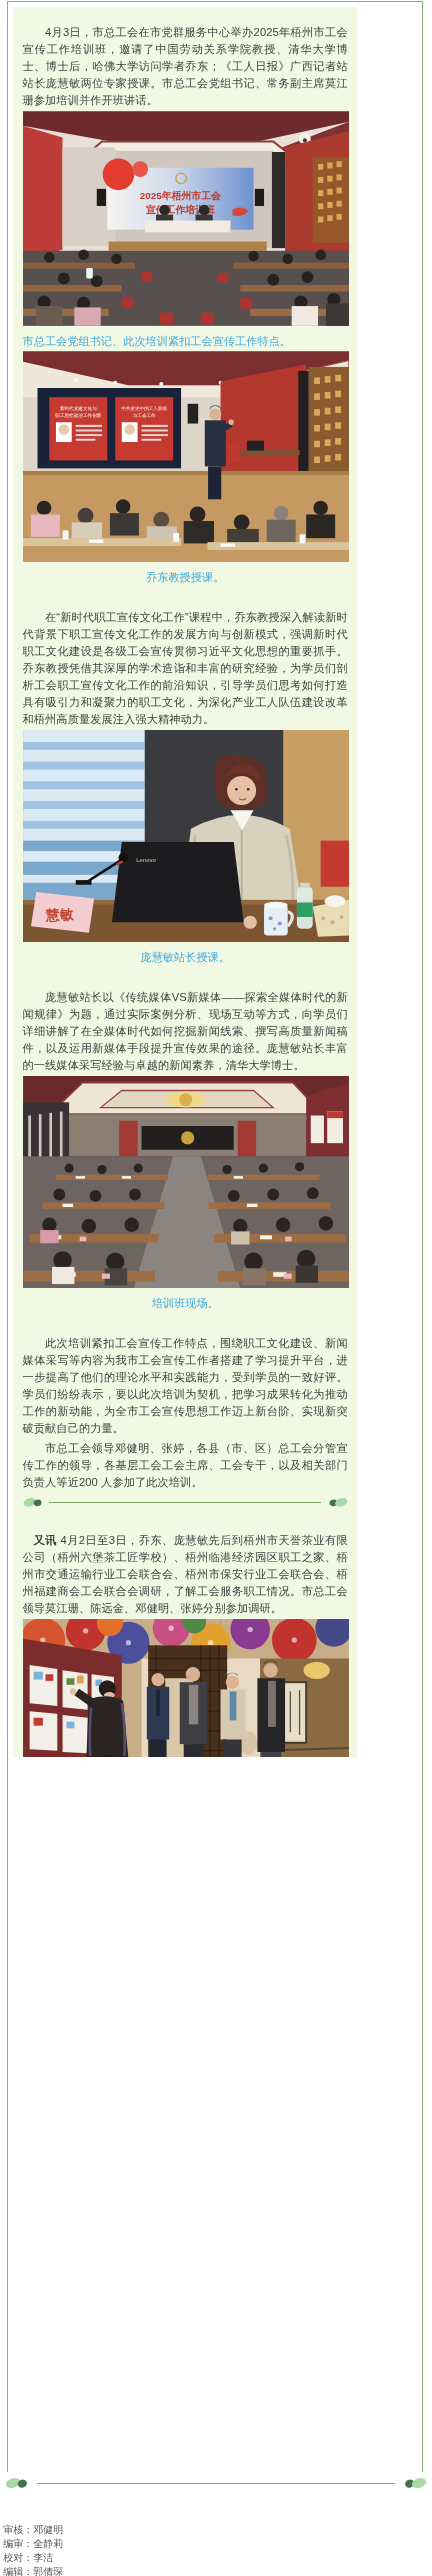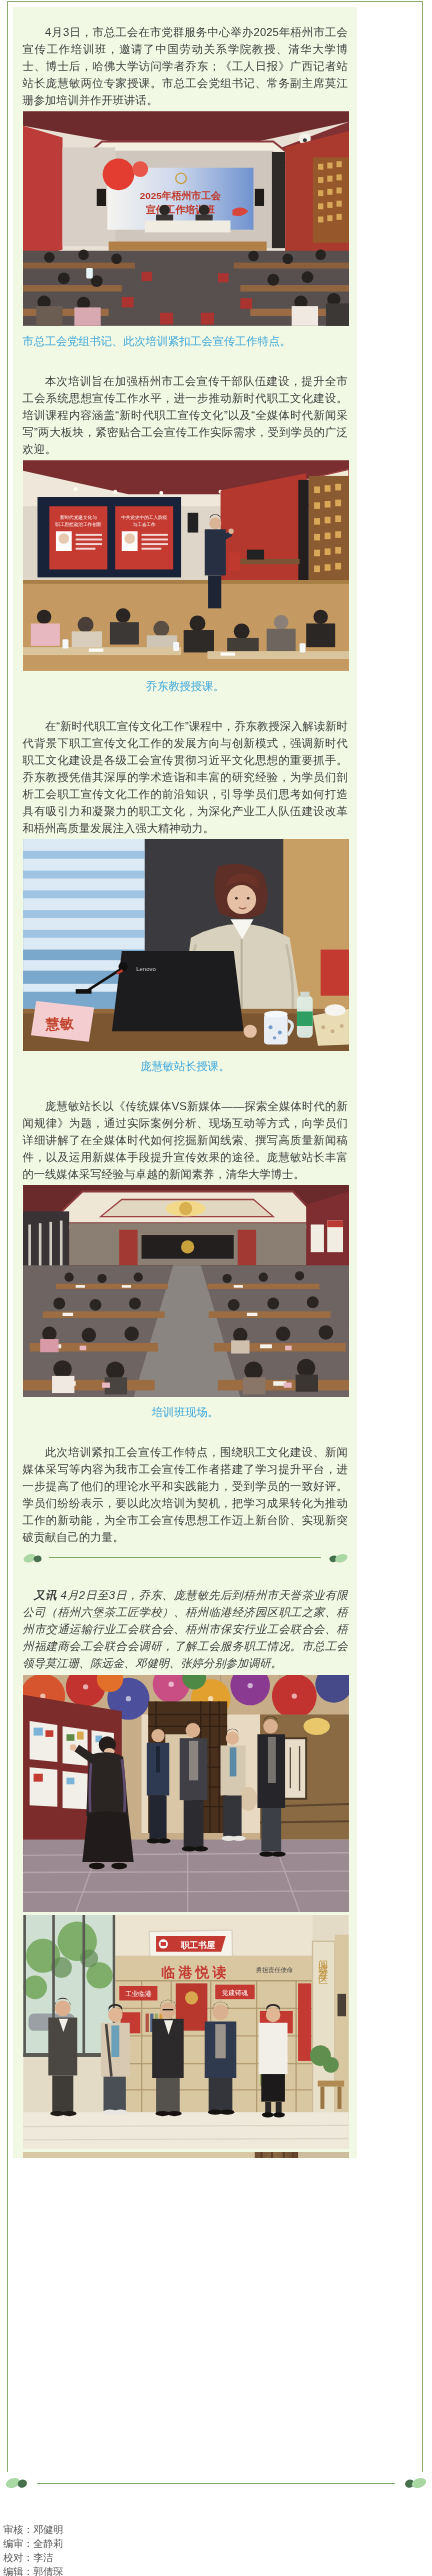--- a/index.html
+++ b/index.html
@@ -1,24 +1,24 @@
 <!DOCTYPE html>
 <html style="font-size:10.5px"><head>
 <meta charset="utf-8">
 <style>
   html,body{margin:0;padding:0;background:#ffffff;}
   .page{position:relative;width:432px;height:2576px;background:#ffffff;overflow:hidden;
         font-family:"Liberation Sans","DejaVu Sans",sans-serif;}
   .frame{position:absolute;left:7.2px;top:1.3px;width:416px;height:2471px;box-sizing:border-box;
          border:1.3px solid #8ab172;border-bottom:none;pointer-events:none;}
-  .content{position:absolute;left:12.5px;top:6.6px;width:344px;height:2151px;box-sizing:border-box;
+  .content{position:absolute;left:12.5px;top:6.6px;width:344px;height:1750px;box-sizing:border-box;
            background:#f1f8e3;padding:17px 8.6px 0 10px;overflow:hidden;}
   p.body{font-size:11.2px;line-height:17px;color:#3e3e3e;margin:0 0 2.6px;text-indent:2em;
          text-align:justify;letter-spacing:0.1px;}
-  p.body.indent1{text-indent:1em;font-style:italic;}
+  p.body.indent1{text-indent:1em;}
   .para-gap{margin-top:24px !important;}
   .caption{font-size:11.2px;line-height:14.5px;color:#3fa8dc;margin:8px 0 0;}
   .caption.center{text-align:center;}
   .photo{display:block;margin:2.6px 0 0;line-height:0;}
   .photo.gap{margin-top:3px;}
   .photo svg{display:block;}
   .divider{display:flex;align-items:center;margin-top:6.6px;height:10.5px;}
   .divider .line{flex:1;height:0;border-top:1.3px solid #7dab62;margin:0 6.6px;}
   .bottom-divider{position:absolute;left:4.6px;top:2477px;width:422px;display:flex;align-items:center;}
   .bottom-divider .line{flex:1;height:0;border-top:1.3px solid #7dab62;margin:0 8px;}
@@ -130,21 +130,20 @@
         </g>
         <rect x="20" y="296" width="40" height="30" fill="#6b5d52"></rect>
           <rect x="78" y="298" width="40" height="28" fill="#d9a9b2"></rect>
         <rect x="408" y="296" width="40" height="30" fill="#efe9e2"></rect>
           <rect x="460" y="292" width="35" height="34" fill="#3c3836"></rect>
         <rect x="96" y="238" width="10" height="16" fill="#e8f4f8" rx="2"></rect>
       </svg>
     </div>
     <div class="caption">市总工会党组书记、此次培训紧扣工会宣传工作特点。</div>
 
-    <p class="body para-gap">本次培训旨在加强梧州市工会宣传干部队伍建设，提升全市工会系统思想宣传工作水平，进一步推动新时代职工文化建设。培训课程内容涵盖“新时代职工宣传文化”以及“全媒体时代新闻采写”两大板块，紧密贴合工会宣传工作实际需求，受到学员的广泛欢迎。</p>
 
     <div class="photo">
       <svg width="326" height="211" viewBox="0 0 495 320">
         <rect width="495" height="320" fill="#ded6c8"></rect>
         <rect x="0" y="0" width="495" height="70" fill="#efe8da"></rect>
         <path d="M0,0 H495 V14 L330,52 H160 L0,16 Z" fill="#7a2e30"></path>
         <polygon points="330,52 495,14 495,70 360,66" fill="#f2ead9" stroke="#9c3c3c" stroke-width="2"></polygon>
         <g fill="#fffdf2">
             <circle cx="80" cy="44" r="3"></circle>
             <circle cx="140" cy="48" r="3"></circle>
@@ -403,20 +402,21 @@
             <rect x="86" y="244" width="10" height="7"></rect>
             <rect x="398" y="244" width="10" height="7"></rect>
             <rect x="120" y="300" width="12" height="8"></rect>
             <rect x="396" y="300" width="12" height="8"></rect>
           </g>
       </svg>
     </div>
     <div class="caption center">培训班现场。</div>
 
     <p class="body para-gap">此次培训紧扣工会宣传工作特点，围绕职工文化建设、新闻媒体采写等内容为我市工会宣传工作者搭建了学习提升平台，进一步提高了他们的理论水平和实践能力，受到学员的一致好评。学员们纷纷表示，要以此次培训为契机，把学习成果转化为推动工作的新动能，为全市工会宣传思想工作迈上新台阶、实现新突破贡献自己的力量。</p>
+    <p class="body">市总工会领导邓健明、张婷，各县（市、区）总工会分管宣传工作的领导，各基层工会工会主席、工会专干，以及相关部门负责人等近200 人参加了此次培训。</p>
 
     <div class="divider">
       <svg width="20" height="10.5" viewBox="0 0 30 16">
         <ellipse cx="10" cy="8" rx="9.5" ry="6" fill="#a9d8a4" transform="rotate(-18 10 8)"></ellipse>
         <ellipse cx="22" cy="9" rx="6" ry="5" fill="#47714d" transform="rotate(-14 22 9)"></ellipse>
       </svg>
       <div class="line"></div>
       <svg width="20" height="10.5" viewBox="0 0 30 16">
         <ellipse cx="8" cy="9" rx="6" ry="5" fill="#47714d" transform="rotate(-14 8 9)"></ellipse>
         <ellipse cx="20" cy="8" rx="9.5" ry="6" fill="#a9d8a4" transform="rotate(-18 20 8)"></ellipse>

